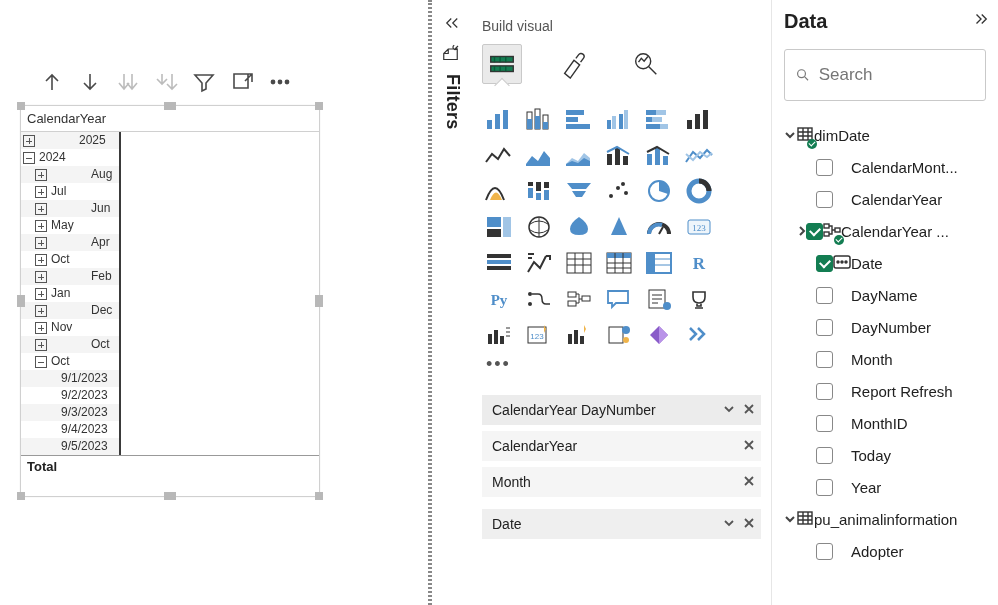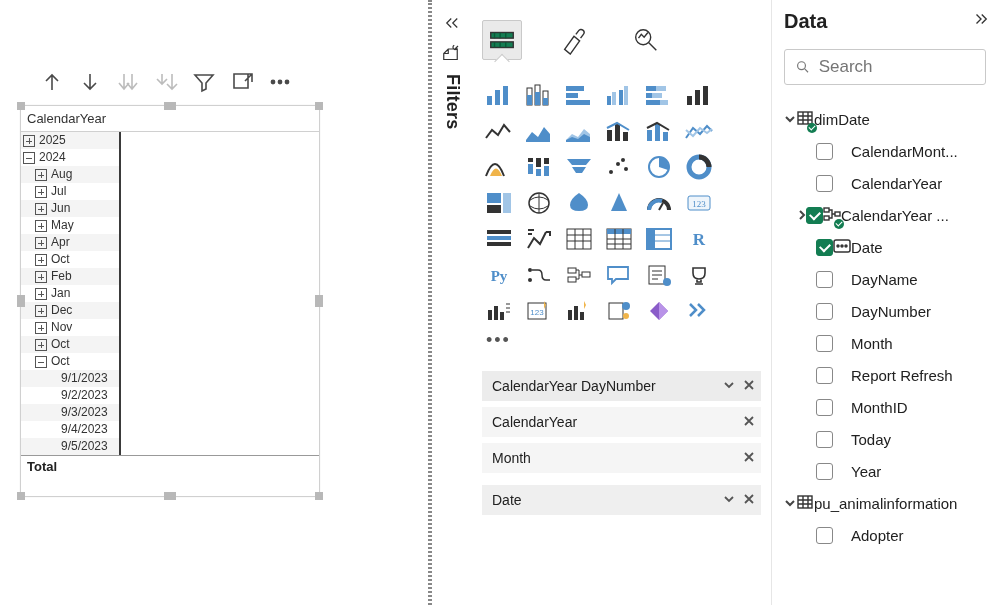--- a/index.html
+++ b/index.html
@@ -92,21 +92,21 @@
       border: 1px solid #555;
       margin-right: 4px;
       position: relative;
     }
     .matrix-row .exp::before,
     .matrix-row .exp::after { content:""; position:absolute; background:#555; }
     .matrix-row .exp::before { top:5px; left:2px; width:6px; height:1px; }
     .matrix-row .exp.plus::after { left:5px; top:2px; width:1px; height:6px; }
     .matrix-row.level1 { padding-left: 14px; }
     .matrix-row.level2 { padding-left: 40px; }
-    .matrix-row.banded { background: #f4f4f4; }
+    .matrix-row.banded { background: #f4f4f4; gap: 40px; }
     .matrix-total {
       border-top: 1px solid #999;
       font-weight: 600;
       padding: 3px 6px;
       font-size: 13px;
     }
 
     
     .right-area {
       flex: 1;
@@ -200,21 +200,21 @@
     
     .data-pane {
       flex:1;
       display:flex;
       flex-direction:column;
       padding: 10px 0 0 12px;
     }
     .search-box {
       margin-top: 16px;
       margin-right: 12px;
-      height: 36px;
+      height: 52px;
       border:1px solid #c9c9c9;
       border-radius:3px;
       display:flex;
       align-items:center;
       padding: 0 10px;
       gap:8px;
       color:#777;
     }
     .search-box svg{ width:18px; height:18px; stroke:#777; fill:none; stroke-width:1.8;}
     .search-box input{ border:none; outline:none; font-size:17px; color:#777; width:100%; background:transparent;}
@@ -389,20 +389,21 @@
     </span>
     <span class="filter-icon">
       <svg viewBox="0 0 24 24">
           <path d="M4 3 h8 l6 6 v12 h-14 z M12 3 v6 h6 M18 18 l4 4 M23 17 a3 3 0 1 0 -4 4"></path>
         </svg>
     </span>
     <div class="filters-label">Filters</div>
   </div>
 
   <div class="viz-pane">
+    <div class="subhead">Build visual</div>
 
     <div class="build-tabs">
       <div class="build-tab active">
         <svg viewBox="0 0 32 32">
             <rect x="4" y="8" width="24" height="6" fill="#137d52" stroke="none"></rect>
             <rect x="4" y="18" width="24" height="6" fill="#137d52" stroke="none"></rect>
             <rect x="4" y="8" width="24" height="6"></rect>
             <rect x="4" y="18" width="24" height="6"></rect>
             <path d="M8 8 v6 M14 8 v6 M20 8 v6 M8 18 v6 M14 18 v6 M20 18 v6" stroke="#0a5a38"></path>
           </svg>

